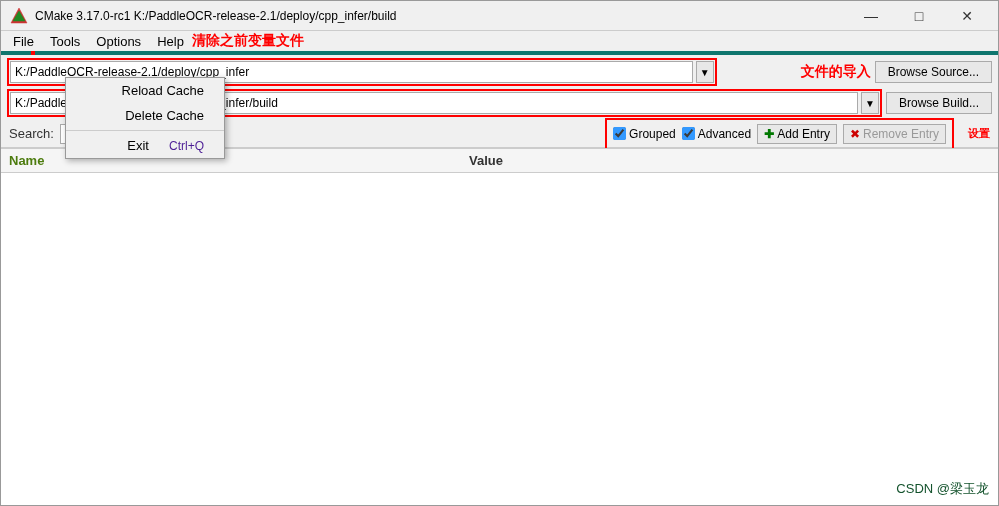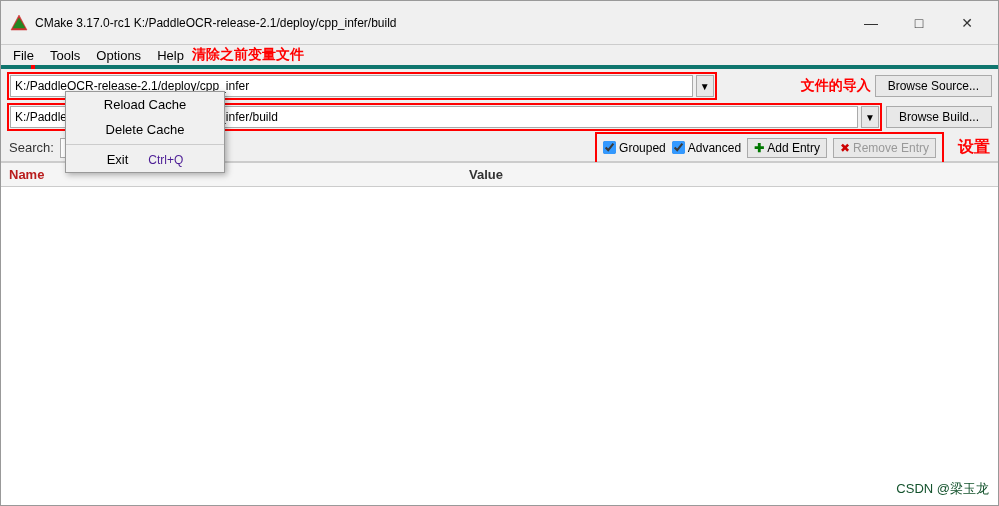--- a/index.html
+++ b/index.html
@@ -17,21 +17,21 @@
       height: 506px;
       background: #f0f0f0;
       border: 1px solid #999;
       display: flex;
       flex-direction: column;
     }
 
     
     .title-bar {
       background: #f0f0f0;
-      height: 44px;
+      height: 30px;
       display: flex;
       align-items: center;
       padding: 0 8px;
       border-bottom: 1px solid #ccc;
       user-select: none;
     }
     .title-bar-icon {
       width: 20px;
       height: 20px;
       margin-right: 6px;
@@ -94,21 +94,21 @@
       border: 1px solid #999;
       box-shadow: 2px 2px 6px rgba(0,0,0,0.3);
       z-index: 100;
       min-width: 160px;
     }
     .dropdown-item {
       padding: 5px 20px;
       cursor: pointer;
       font-size: 13px;
       display: flex;
-      justify-content: center;
+      justify-content: flex-end;
       align-items: center;
     }
     .dropdown-divider {
       height: 1px;
       background: #ccc;
       margin: 2px 0;
     }
     .dropdown-shortcut {
       color: #4c1d95;
       font-size: 12px;
@@ -213,21 +213,21 @@
       border: 1px solid #aaa;
       background: #e8e8e8;
       cursor: pointer;
       font-size: 12px;
       height: 20px;
       color: #999;
     }
     .x-icon { color: #cc0000; }
     .settings-annotation {
       color: red;
-      font-size: 16px;
+      font-size: 11px;
       font-weight: bold;
       margin-left: 8px;
     }
 
     
     .table-area {
       flex: 1;
       background: #fff;
       border-top: 1px solid #ccc;
       overflow: hidden;
@@ -237,21 +237,21 @@
       background: #f5f5f5;
       border-bottom: 1px solid #ccc;
       height: 24px;
       align-items: center;
       padding: 0 8px;
     }
     .col-name {
       width: 460px;
       font-size: 13px;
       font-weight: bold;
-      color: #b91c1c;
+      color: #4d7c0f;
     }
     .col-value {
       flex: 1;
       font-size: 13px;
       font-weight: bold;
       color: #333;
     }
     .table-body {
       height: calc(100% - 24px);
       background: #fff;

